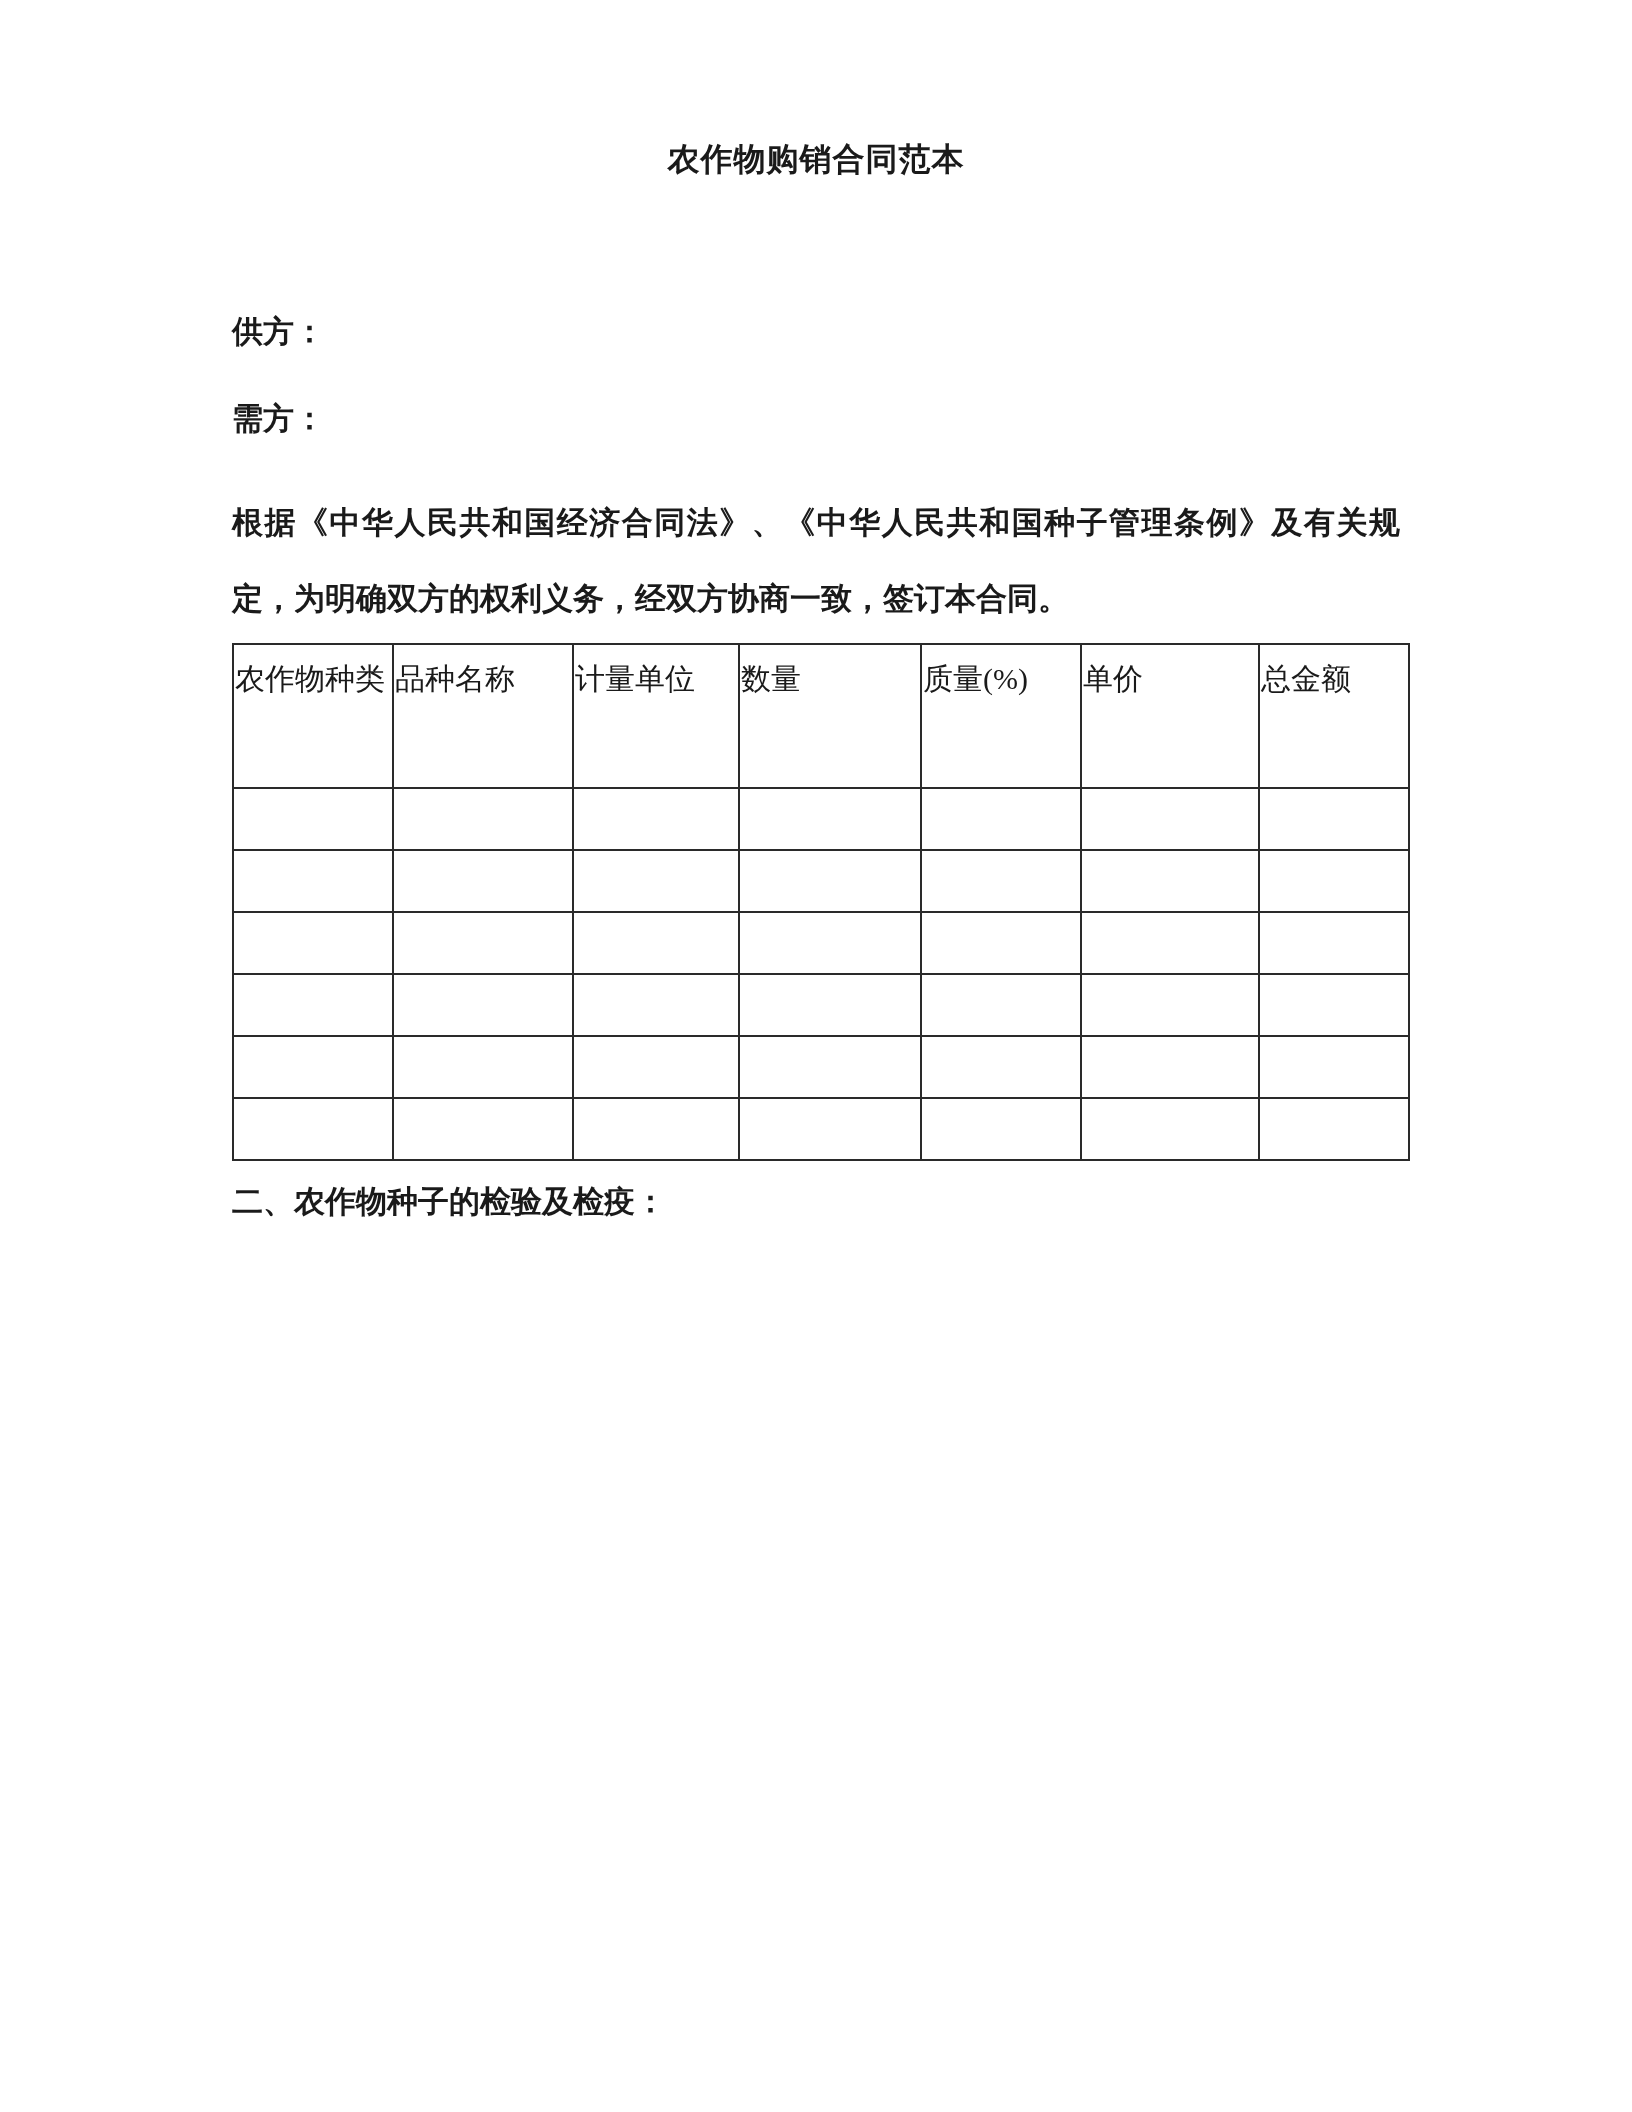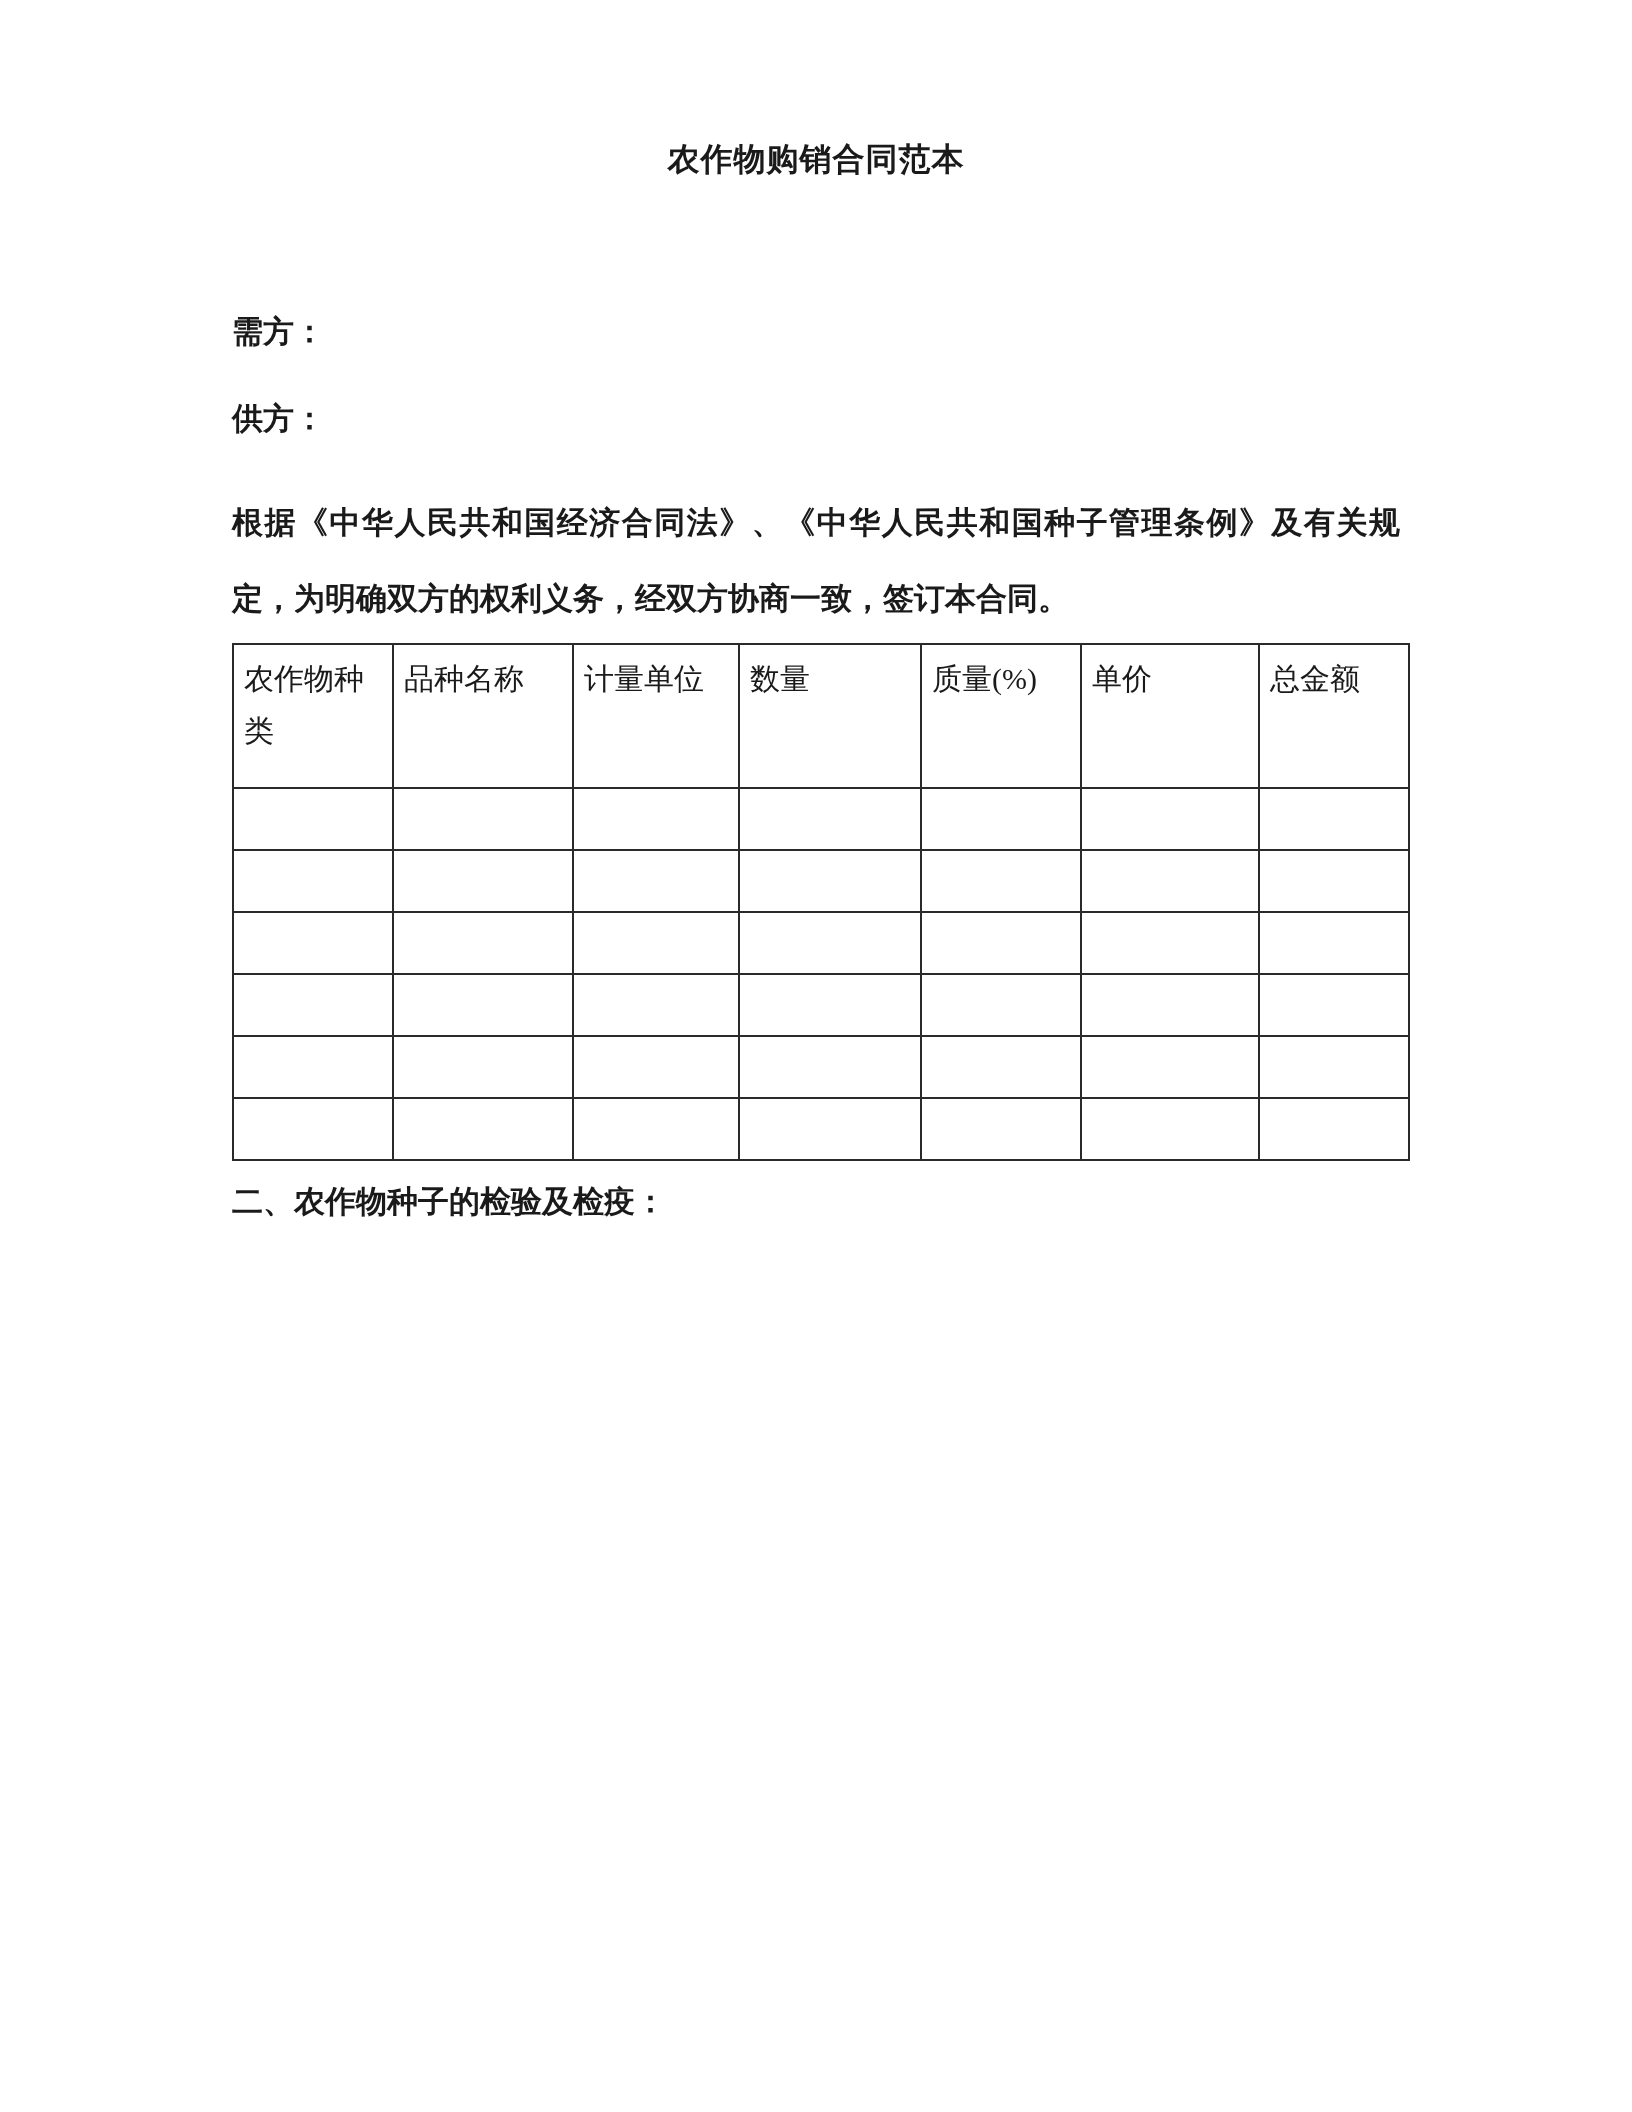--- a/index.html
+++ b/index.html
@@ -47,21 +47,21 @@
     border-collapse: collapse;
     table-layout: fixed;
     width: 1168px;
     margin: 0 0 18px 0;
     font-family: "Liberation Serif", serif;
     font-weight: normal;
   }
   table.contract-table td {
     border: 2px solid #2a2a2a;
     font-size: 30px;
-    padding: 8px 10px;
+    padding: 8px 1px;
     vertical-align: top;
     line-height: 1.75;
     word-break: break-all;
   }
   table.contract-table td.hdr {
     height: 144px;
   }
   table.contract-table tr.empty-row td {
     height: 62px;
     padding: 0 10px;
@@ -79,22 +79,22 @@
   .col6 { width: 178px; margin-top: 44px; }
   .col7 { width: 150px; }
 </style>
 </head>
 <body>
 
 <div class="page">
 
   <h1 class="doc-title">农作物购销合同范本</h1>
 
+  <p class="party-line">供方：</p>
   <p class="party-line">需方：</p>
-  <p class="party-line">供方：</p>
 
   <p class="body-para">根据《中华人民共和国经济合同法》、《中华人民共和国种子管理条例》及有关规定，为明确双方的权利义务，经双方协商一致，签订本合同。</p>
 
 
   <table class="contract-table">
     <tbody>
       <tr>
         <td class="hdr col1">农作物种类</td>
         <td class="hdr col2">品种名称</td>
         <td class="hdr col3">计量单位</td>

